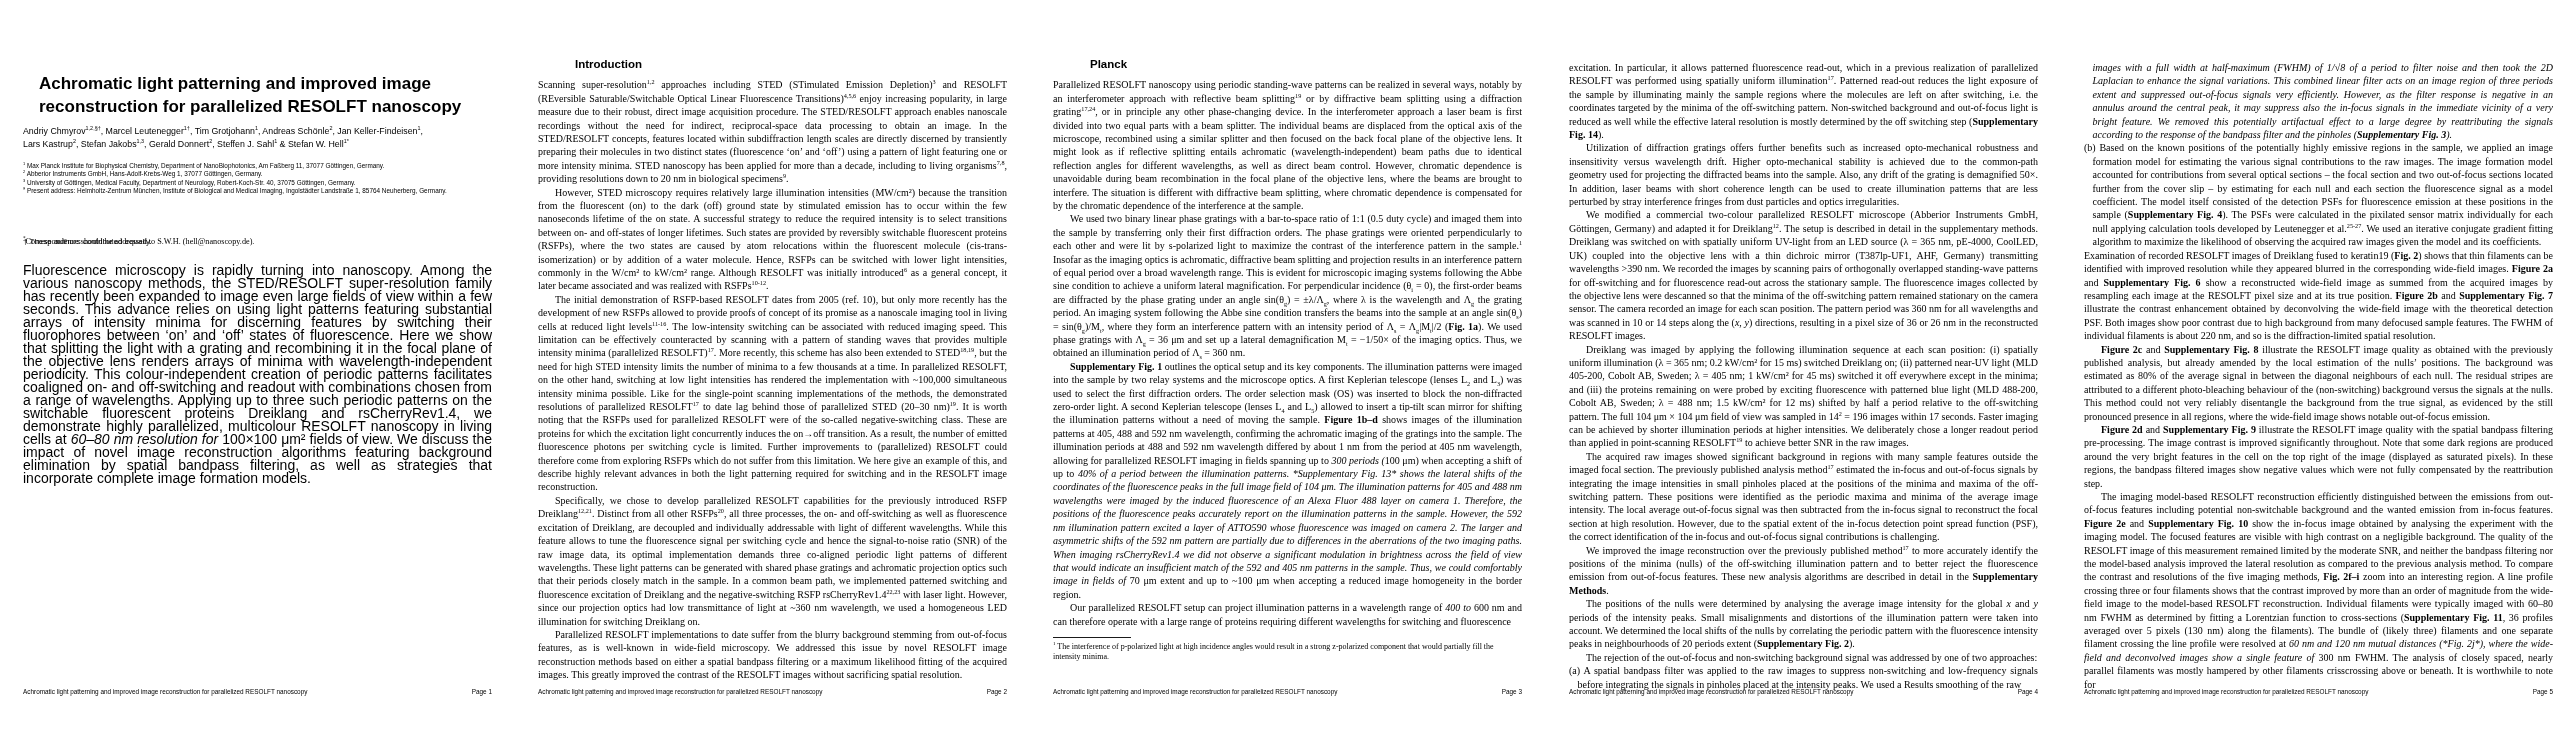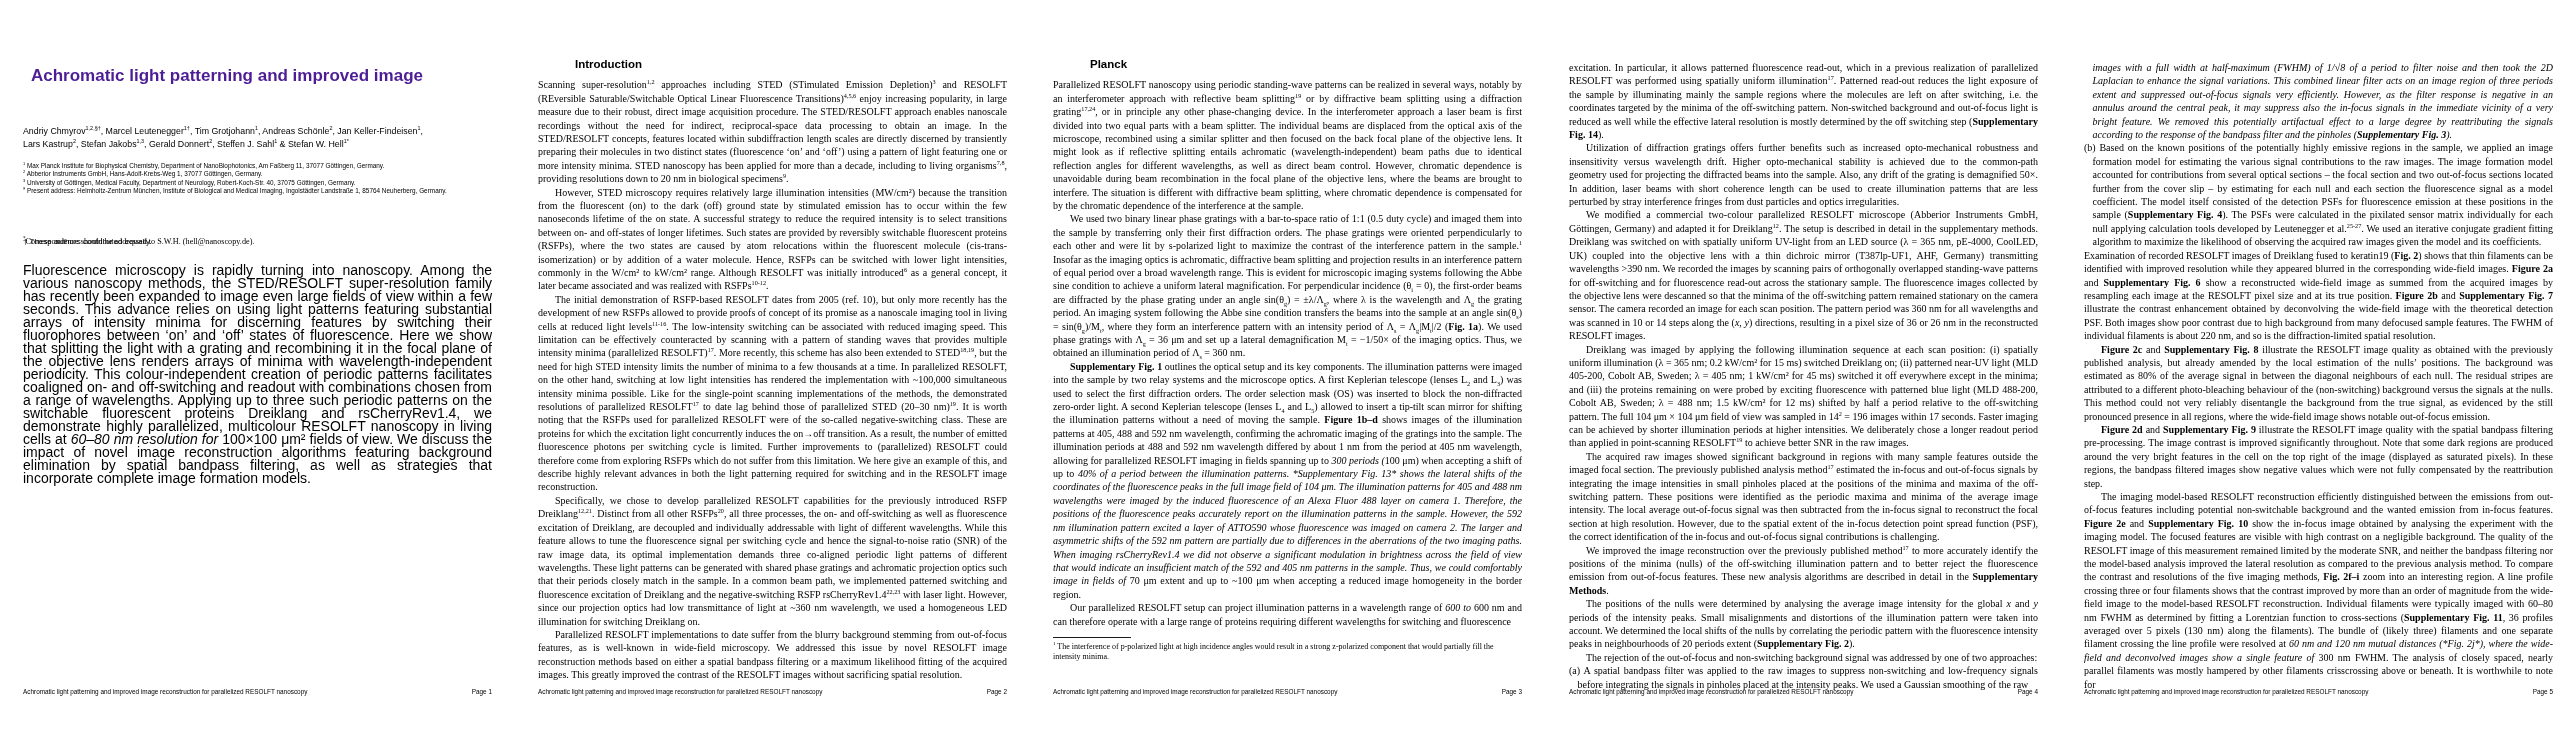--- a/index.html
+++ b/index.html
@@ -2,21 +2,21 @@
 <html style="font-size:9.7px"><head>
 <meta charset="utf-8">
 <style>
   html,body{margin:0;padding:0;background:#ffffff;}
   .doc{position:relative;width:2576px;height:729px;background:#ffffff;color:#000;overflow:hidden;}
   .page{position:absolute;top:0;width:515px;height:729px;background:#ffffff;overflow:hidden;}
   .page .content{position:absolute;left:23px;width:469px;}
 
   
   .t-title{position:absolute;left:23px;width:469px;top:57px;
-    font-family:"Liberation Sans",sans-serif;font-weight:bold;font-size:17px;line-height:22.5px;color:#4c1d95;margin:8px;}
+    font-family:"Liberation Sans",sans-serif;font-weight:bold;font-size:17px;line-height:22.5px;color:#000000;margin:16px;}
   .t-authors{position:absolute;left:23px;width:469px;top:125px;
     font-family:"Liberation Sans",sans-serif;font-size:8.8px;line-height:13.4px;}
   .t-affils{position:absolute;left:23px;width:469px;top:162px;
     font-family:"Liberation Sans",sans-serif;font-size:6.4px;line-height:8.3px;}
   .t-equal{position:absolute;left:23px;width:469px;top:214px;
     font-family:"Liberation Sans",sans-serif;font-size:8px;margin-top:23px;}
   .t-corr{position:absolute;left:23px;width:469px;top:237px;
     font-family:"Liberation Serif",serif;font-size:8.2px;}
   .t-abstract{position:absolute;left:23px;width:469px;top:264px;
     font-family:Liberation Sans, sans-serif;font-size:14px;line-height:13px;text-align:justify;}
@@ -40,21 +40,21 @@
   .footer{position:absolute;left:23px;width:469px;top:688px;
     font-family:"Liberation Sans",sans-serif;font-size:6.4px;color:#000;
     display:flex;justify-content:space-between;align-items:baseline;}
 </style>
 </head>
 <body>
 
 <div class="doc">
 
   <section class="page" style="left:0">
-    <h1 class="t-title"><span>Achromatic light patterning and improved image</span><br></h1>
+    <h1 class="t-title"><span>Achromatic light patterning and improved image</span><br><span>reconstruction for parallelized RESOLFT nanoscopy</span></h1>
     <div class="t-authors">
       <div>Andriy Chmyrov<sup>1,2,§†</sup>, Marcel Leutenegger<sup>1†</sup>, Tim Grotjohann<sup>1</sup>, Andreas Schönle<sup>2</sup>, Jan Keller-Findeisen<sup>1</sup>,</div>
       <div>Lars Kastrup<sup>2</sup>, Stefan Jakobs<sup>1,3</sup>, Gerald Donnert<sup>2</sup>, Steffen J. Sahl<sup>1</sup> &amp; Stefan W. Hell<sup>1*</sup></div>
     </div>
     <div class="t-affils">
       <div><sup>1</sup> Max Planck Institute for Biophysical Chemistry, Department of NanoBiophotonics, Am Faßberg 11, 37077 Göttingen, Germany.</div>
       <div><sup>2</sup> Abberior Instruments GmbH, Hans-Adolf-Krebs-Weg 1, 37077 Göttingen, Germany.</div>
       <div><sup>3</sup> University of Göttingen, Medical Faculty, Department of Neurology, Robert-Koch-Str. 40, 37075 Göttingen, Germany.</div>
       <div><sup>§</sup> Present address: Helmholtz-Zentrum München, Institute of Biological and Medical Imaging, Ingolstädter Landstraße 1, 85764 Neuherberg, Germany.</div>
     </div>
@@ -84,21 +84,21 @@
     </div>
   </section>
 
   <section class="page" style="left:1030px">
     <div class="content body-content" style="top:57px">
       <h2 class="section-heading">Planck</h2>
       <div>
           <p class="para">Parallelized RESOLFT nanoscopy using periodic standing-wave patterns can be realized in several ways, notably by an interferometer approach with reflective beam splitting<sup>19</sup> or by diffractive beam splitting using a diffraction grating<sup>17,24</sup>, or in principle any other phase-changing device. In the interferometer approach a laser beam is first divided into two equal parts with a beam splitter. The individual beams are displaced from the optical axis of the microscope, recombined using a similar splitter and then focused on the back focal plane of the objective lens. It might look as if reflective splitting entails achromatic (wavelength-independent) beam paths due to identical reflection angles for different wavelengths, as well as direct beam control. However, chromatic dependence is unavoidable during beam recombination in the focal plane of the objective lens, where the beams are brought to interfere. The situation is different with diffractive beam splitting, where chromatic dependence is compensated for by the chromatic dependence of the interference at the sample.</p>
           <p class="para indent">We used two binary linear phase gratings with a bar-to-space ratio of 1:1 (0.5 duty cycle) and imaged them into the sample by transferring only their first diffraction orders. The phase gratings were oriented perpendicularly to each other and were lit by s-polarized light to maximize the contrast of the interference pattern in the sample.<sup>1</sup> Insofar as the imaging optics is achromatic, diffractive beam splitting and projection results in an interference pattern of equal period over a broad wavelength range. This is evident for microscopic imaging systems following the Abbe sine condition to achieve a uniform lateral magnification. For perpendicular incidence (θ<sub>i</sub> = 0), the first-order beams are diffracted by the phase grating under an angle sin(θ<sub>g</sub>) = ±λ/Λ<sub>g</sub>, where λ is the wavelength and Λ<sub>g</sub> the grating period. An imaging system following the Abbe sine condition transfers the beams into the sample at an angle sin(θ<sub>s</sub>) = sin(θ<sub>g</sub>)/M<sub>t</sub>, where they form an interference pattern with an intensity period of Λ<sub>s</sub> = Λ<sub>g</sub>|M<sub>t</sub>|/2 (<b>Fig. 1a</b>). We used phase gratings with Λ<sub>g</sub> = 36 μm and set up a lateral demagnification M<sub>t</sub> = −1/50× of the imaging optics. Thus, we obtained an illumination period of Λ<sub>s</sub> = 360 nm.</p>
           <p class="para indent"><b>Supplementary Fig. 1</b> outlines the optical setup and its key components. The illumination patterns were imaged into the sample by two relay systems and the microscope optics. A first Keplerian telescope (lenses L<sub>2</sub> and L<sub>3</sub>) was used to select the first diffraction orders. The order selection mask (OS) was inserted to block the non-diffracted zero-order light. A second Keplerian telescope (lenses L<sub>4</sub> and L<sub>5</sub>) allowed to insert a tip-tilt scan mirror for shifting the illumination patterns without a need of moving the sample. <b>Figure 1b–d</b> shows images of the illumination patterns at 405, 488 and 592 nm wavelength, confirming the achromatic imaging of the gratings into the sample. The illumination periods at 488 and 592 nm wavelength differed by about 1 nm from the period at 405 nm wavelength, allowing for parallelized RESOLFT imaging in fields spanning up to <i>300 periods (</i>100 μm) when accepting a shift of up to <i>40% of a period between the illumination patterns. *Supplementary Fig. 13* shows the lateral shifts of the coordinates of the fluorescence peaks in the full image field of 104 μm. The illumination patterns for 405 and 488 nm wavelengths were imaged by the induced fluorescence of an Alexa Fluor 488 layer on camera 1. Therefore, the positions of the fluorescence peaks accurately report on the illumination patterns in the sample. However, the 592 nm illumination pattern excited a layer of ATTO590 whose fluorescence was imaged on camera 2. The larger and asymmetric shifts of the 592 nm pattern are partially due to differences in the aberrations of the two imaging paths. When imaging rsCherryRev1.4 we did not observe a significant modulation in brightness across the field of view that would indicate an insufficient match of the 592 and 405 nm patterns in the sample. Thus, we could comfortably image in fields of </i>70 μm extent and up to ~100 μm when accepting a reduced image homogeneity in the border region.</p>
-          <p class="para indent">Our parallelized RESOLFT setup can project illumination patterns in a wavelength range of <i>600 to </i>600 nm and can therefore operate with a large range of proteins requiring different wavelengths for switching and fluorescence</p>
+          <p class="para indent">Our parallelized RESOLFT setup can project illumination patterns in a wavelength range of <i>400 to </i>600 nm and can therefore operate with a large range of proteins requiring different wavelengths for switching and fluorescence</p>
         </div>
     </div>
     <div class="footnote">
       <div class="footnote-rule"></div>
       <div><sup>1</sup> The interference of p-polarized light at high incidence angles would result in a strong z-polarized component that would partially fill the intensity minima.</div>
     </div>
     <div class="footer">
       <span>Achromatic light patterning and improved image reconstruction for parallelized RESOLFT nanoscopy</span>
       <span>Page 3</span>
     </div>
@@ -108,21 +108,21 @@
     <div class="content body-content" style="top:61px">
       <div>
           <p class="para">excitation. In particular, it allows patterned fluorescence read-out, which in a previous realization of parallelized RESOLFT was performed using spatially uniform illumination<sup>17</sup>. Patterned read-out reduces the light exposure of the sample by illuminating mainly the sample regions where the molecules are left on after switching, i.e. the coordinates targeted by the minima of the off-switching pattern. Non-switched background and out-of-focus light is reduced as well while the effective lateral resolution is mostly determined by the off switching step (<b>Supplementary Fig. 14</b>).</p>
           <p class="para indent">Utilization of diffraction gratings offers further benefits such as increased opto-mechanical robustness and insensitivity versus wavelength drift. Higher opto-mechanical stability is achieved due to the common-path geometry used for projecting the diffracted beams into the sample. Also, any drift of the grating is demagnified 50×. In addition, laser beams with short coherence length can be used to create illumination patterns that are less perturbed by stray interference fringes from dust particles and optics irregularities.</p>
           <p class="para indent">We modified a commercial two-colour parallelized RESOLFT microscope (Abberior Instruments GmbH, Göttingen, Germany) and adapted it for Dreiklang<sup>12</sup>. The setup is described in detail in the supplementary methods. Dreiklang was switched on with spatially uniform UV-light from an LED source (λ = 365 nm, pE-4000, CoolLED, UK) coupled into the objective lens with a thin dichroic mirror (T387lp-UF1, AHF, Germany) transmitting wavelengths &gt;390 nm. We recorded the images by scanning pairs of orthogonally overlapped standing-wave patterns for off-switching and for fluorescence read-out across the stationary sample. The fluorescence images collected by the objective lens were descanned so that the minima of the off-switching pattern remained stationary on the camera sensor. The camera recorded an image for each scan position. The pattern period was 360 nm for all wavelengths and was scanned in 10 or 14 steps along the (<i>x</i>, <i>y</i>) directions, resulting in a pixel size of 36 or 26 nm in the reconstructed RESOLFT images.</p>
           <p class="para indent">Dreiklang was imaged by applying the following illumination sequence at each scan position: (i) spatially uniform illumination (λ = 365 nm; 0.2 kW/cm² for 15 ms) switched Dreiklang on; (ii) patterned near-UV light (MLD 405-200, Cobolt AB, Sweden; λ = 405 nm; 1 kW/cm² for 45 ms) switched it off everywhere except in the minima; and (iii) the proteins remaining on were probed by exciting fluorescence with patterned blue light (MLD 488-200, Cobolt AB, Sweden; λ = 488 nm; 1.5 kW/cm² for 12 ms) shifted by half a period relative to the off-switching pattern. The full 104 μm × 104 μm field of view was sampled in 14<sup>2</sup> = 196 images within 17 seconds. Faster imaging can be achieved by shorter illumination periods at higher intensities. We deliberately chose a longer readout period than applied in point-scanning RESOLFT<sup>19</sup> to achieve better SNR in the raw images.</p>
           <p class="para indent">The acquired raw images showed significant background in regions with many sample features outside the imaged focal section. The previously published analysis method<sup>17</sup> estimated the in-focus and out-of-focus signals by integrating the image intensities in small pinholes placed at the positions of the minima and maxima of the off-switching pattern. These positions were identified as the periodic maxima and minima of the average image intensity. The local average out-of-focus signal was then subtracted from the in-focus signal to reconstruct the focal section at high resolution. However, due to the spatial extent of the in-focus detection point spread function (PSF), the correct identification of the in-focus and out-of-focus signal contributions is challenging.</p>
           <p class="para indent">We improved the image reconstruction over the previously published method<sup>17</sup> to more accurately identify the positions of the minima (nulls) of the off-switching illumination pattern and to better reject the fluorescence emission from out-of-focus features. These new analysis algorithms are described in detail in the <b>Supplementary Methods</b>.</p>
           <p class="para indent">The positions of the nulls were determined by analysing the average image intensity for the global <i>x</i> and <i>y</i> periods of the intensity peaks. Small misalignments and distortions of the illumination pattern were taken into account. We determined the local shifts of the nulls by correlating the periodic pattern with the fluorescence intensity peaks in neighbourhoods of 20 periods extent (<b>Supplementary Fig. 2</b>).</p>
           <p class="para indent">The rejection of the out-of-focus and non-switching background signal was addressed by one of two approaches:</p>
-          <p class="para hang">(a) A spatial bandpass filter was applied to the raw images to suppress non-switching and low-frequency signals before integrating the signals in pinholes placed at the intensity peaks. We used a Gaussian smoothing of the raw</p>
+          <p class="para hang">(a) A spatial bandpass filter was applied to the raw images to suppress non-switching and low-frequency signals before integrating the signals in pinholes placed at the intensity peaks. We used a Results smoothing of the raw</p>
         </div>
     </div>
     <div class="footer">
       <span>Achromatic light patterning and improved image reconstruction for parallelized RESOLFT nanoscopy</span>
       <span>Page 4</span>
     </div>
   </section>
 
   <section class="page" style="left:2061px">
     <div class="content body-content" style="top:61px">

